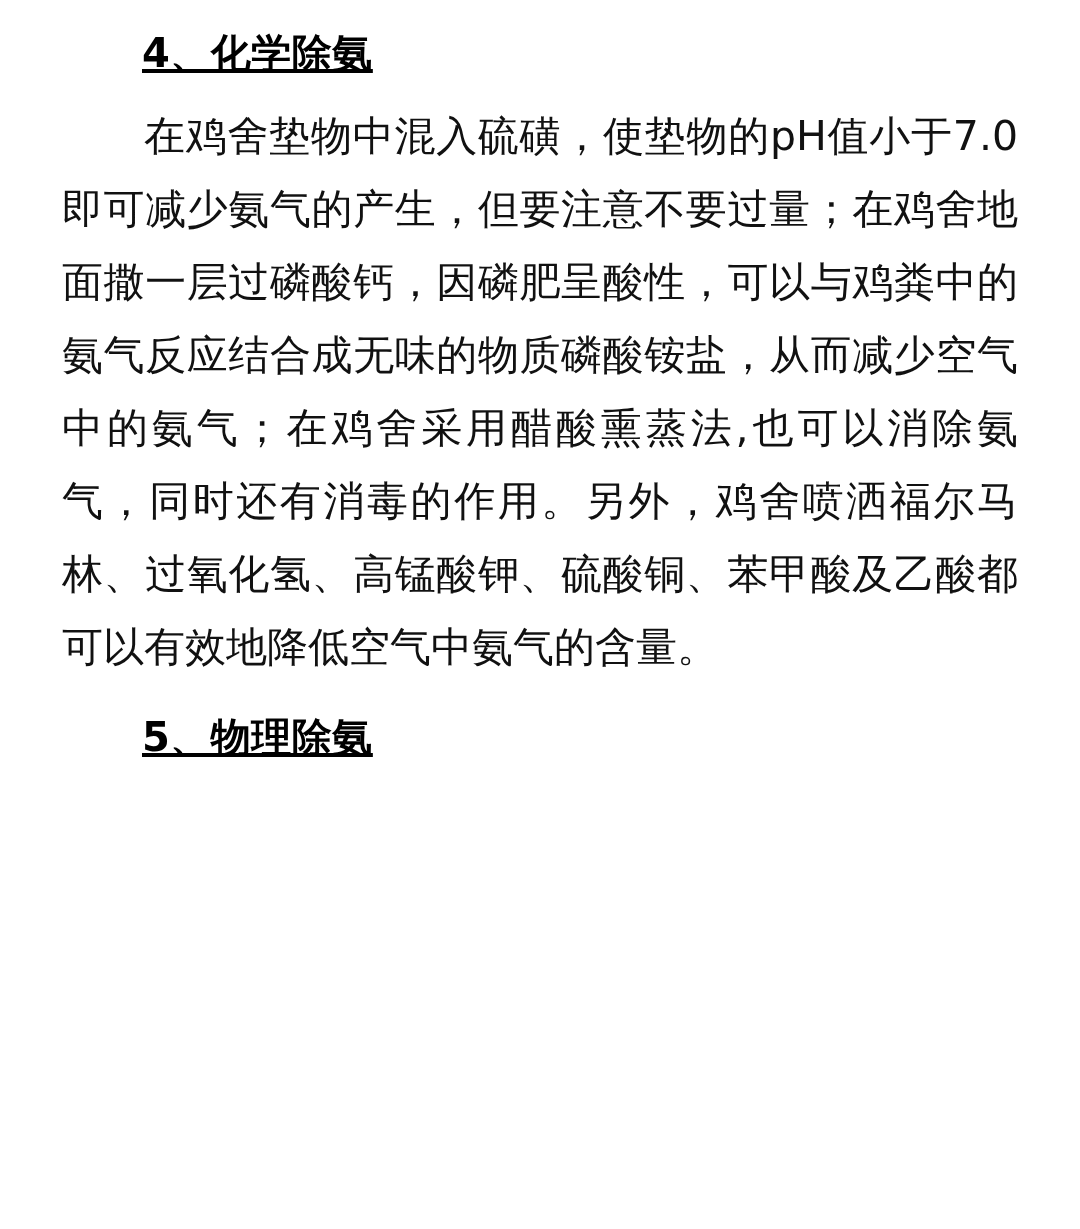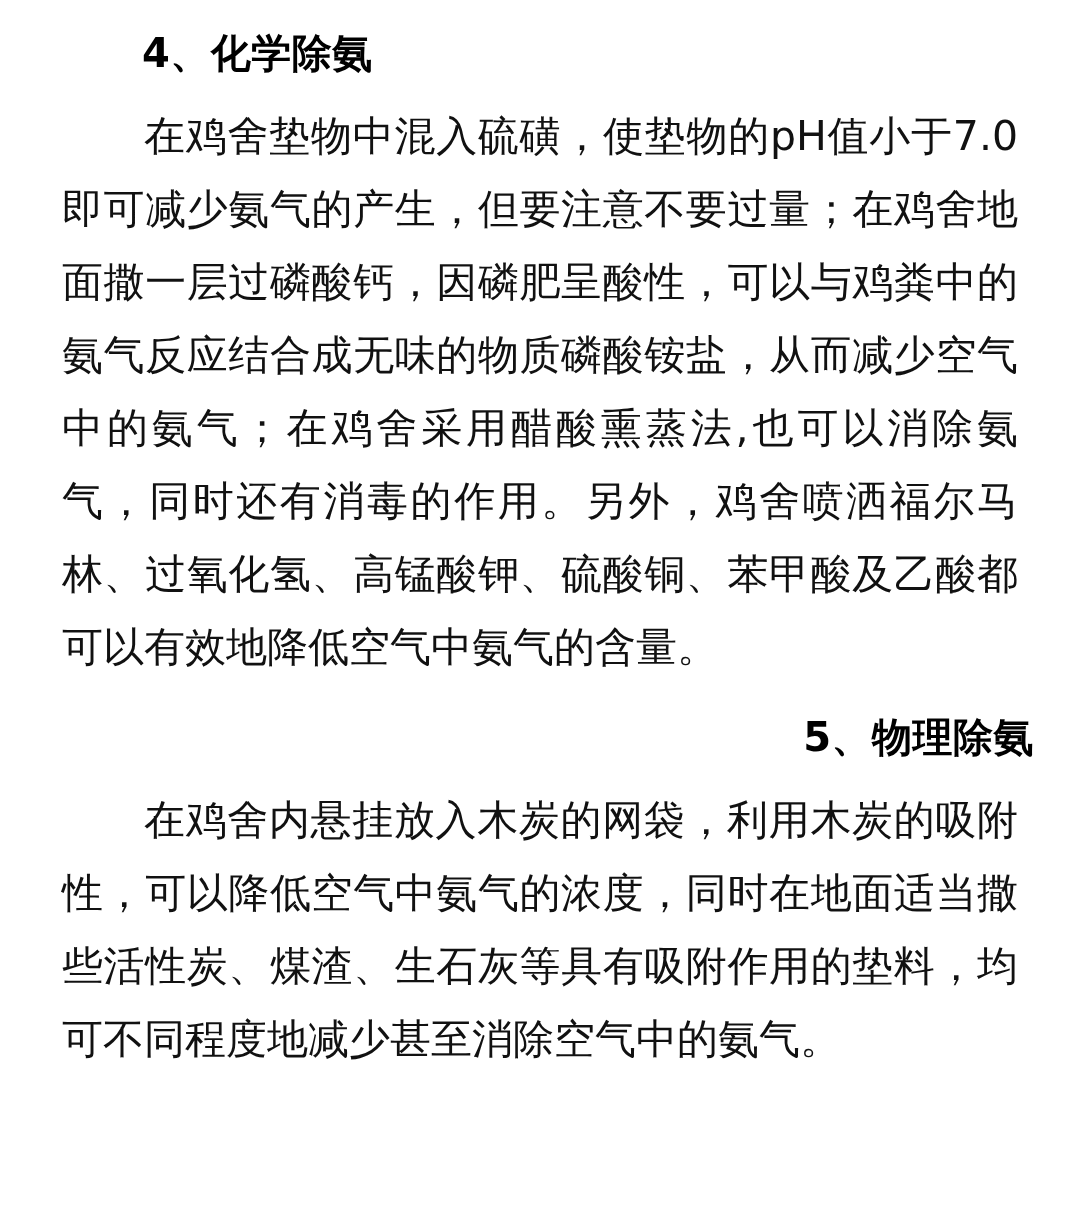--- a/index.html
+++ b/index.html
@@ -25,47 +25,46 @@
     width: 100%;
   }
   .heading {
     font-size: 40px;
     font-weight: bold;
     line-height: 1.55;
     margin: 0 0 6px 0;
     padding-left: 96px;
     letter-spacing: 0.5px;
     color: #000000;
+    text-decoration: underline;
   }
   .heading.second {
     margin-top: 26px;
   }
   .para {
     font-size: 41px;
     line-height: 1.78;
     margin: 16px;
     text-align: justify;
     text-justify: inter-ideograph;
     text-indent: 2em;
     color: #111111;
     letter-spacing: 0px;
   }
   .para + .heading {
     margin-top: 22px;
-    text-align: right;
   }
 </style>
 </head>
 <body>
 
 <div class="page">
   <div class="article">
 
     <h2 class="heading">4、化学除氨</h2>
 
     <p class="para">在鸡舍垫物中混入硫磺，使垫物的pH值小于7.0即可减少氨气的产生，但要注意不要过量；在鸡舍地面撒一层过磷酸钙，因磷肥呈酸性，可以与鸡粪中的氨气反应结合成无味的物质磷酸铵盐，从而减少空气中的氨气；在鸡舍采用醋酸熏蒸法,也可以消除氨气，同时还有消毒的作用。另外，鸡舍喷洒福尔马林、过氧化氢、高锰酸钾、硫酸铜、苯甲酸及乙酸都可以有效地降低空气中氨气的含量。</p>
 
     <h2 class="heading second">5、物理除氨</h2>
 
-    <p class="para">在鸡舍内悬挂放入木炭的网袋，利用木炭的吸附性，可以降低空气中氨气的浓度，同时在地面适当撒些活性炭、煤渣、生石灰等具有吸附作用的垫料，均可不同程度地减少甚至消除空气中的氨气。</p>
 
   </div>
 </div>
 
 </body></html>

